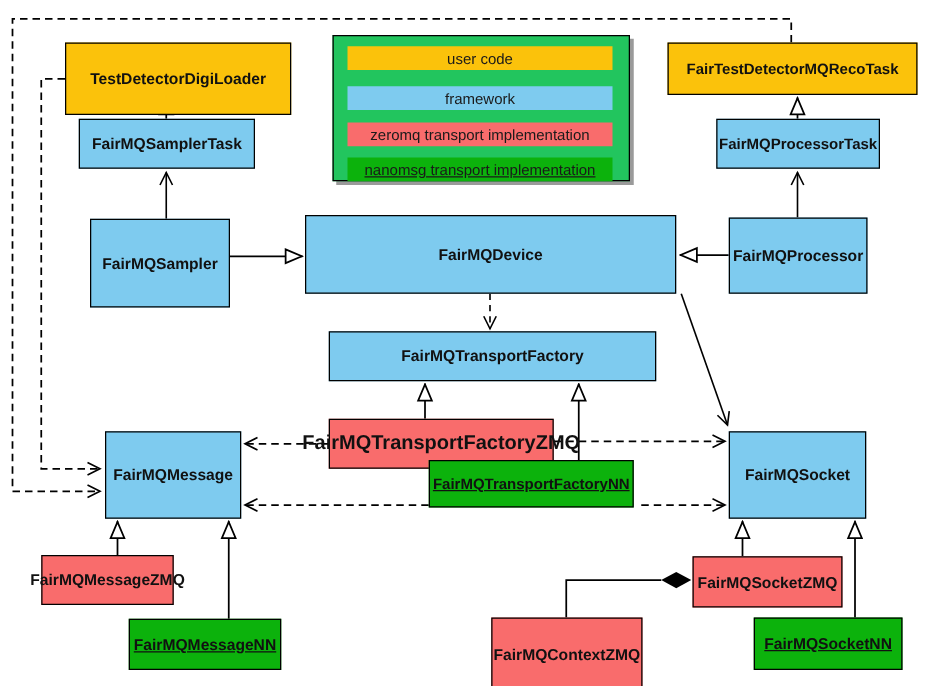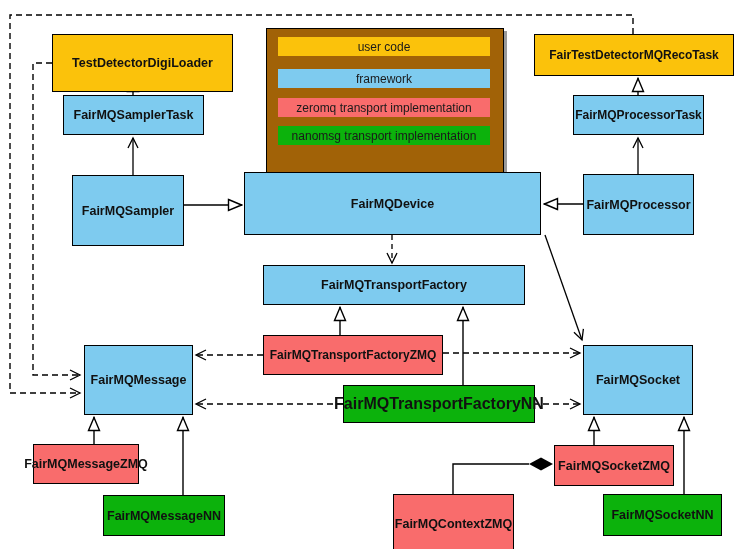--- a/index.html
+++ b/index.html
@@ -10,24 +10,24 @@
   #edges{position:absolute;left:0;top:0;width:748px;height:549px;z-index:1;}
   .node{
     position:absolute;z-index:2;box-sizing:border-box;
     border:1.5px solid #000;display:flex;align-items:center;justify-content:center;
     font-weight:bold;font-size:12.5px;color:#111;white-space:nowrap;text-align:center;
   }
   .node.abstract{}
   .fill-yellow{background:#FBC20B;}
   .fill-blue{background:#7ECBEF;}
   .fill-red{background:#F96C6C;}
-  .fill-green{background:#0CB20C;}
+  .fill-green{background:#0CB20C;text-decoration:underline;}
   #legend{
-    position:absolute;z-index:2;left:266px;top:28px;width:238px;height:145px;
-    background:#a16207;border:1.5px solid #000;box-sizing:border-box;
+    position:absolute;z-index:2;left:266px;top:28px;width:238px;height:117px;
+    background:#22c55e;border:1.5px solid #000;box-sizing:border-box;
     box-shadow:3px 3px 0 #9a9a9a;
     padding-left:48px;
   }
   .legend-bar{
     position:absolute;left:11px;width:212px;height:19px;
     display:flex;align-items:center;justify-content:center;
     font-size:12px;color:#1a1a1a;white-space:nowrap;
   }
 </style>
 </head>
@@ -96,22 +96,22 @@
 
   <div class="node fill-blue abstract" style="left:63px;top:95px;width:141px;height:40px">FairMQSamplerTask</div>
   <div class="node fill-blue abstract" style="left:573px;top:95px;width:131px;height:40px;font-size:12px">FairMQProcessorTask</div>
 
   <div class="node fill-blue" style="left:72px;top:175px;width:112px;height:71px">FairMQSampler</div>
   <div class="node fill-blue" style="left:244px;top:172px;width:297px;height:63px">FairMQDevice</div>
   <div class="node fill-blue" style="left:583px;top:174px;width:111px;height:61px">FairMQProcessor</div>
 
   <div class="node fill-blue abstract" style="left:263px;top:265px;width:262px;height:40px">FairMQTransportFactory</div>
 
-  <div class="node fill-red" style="left:263px;top:335px;width:180px;height:40px;font-size:12px">FairMQTransportFactoryZMQ</div>
-  <div class="node fill-green" style="left:343px;top:385px;width:192px;height:38px;font-size:16px">FairMQTransportFactoryNN</div>
+  <div class="node fill-red" style="left:263px;top:335px;width:180px;height:40px;font-size:16px">FairMQTransportFactoryZMQ</div>
+  <div class="node fill-green" style="left:343px;top:368px;width:164px;height:38px;font-size:12px">FairMQTransportFactoryNN</div>
 
   <div class="node fill-blue abstract" style="left:84px;top:345px;width:109px;height:70px">FairMQMessage</div>
   <div class="node fill-blue abstract" style="left:583px;top:345px;width:110px;height:70px">FairMQSocket</div>
 
   <div class="node fill-red" style="left:33px;top:444px;width:106px;height:40px">FairMQMessageZMQ</div>
   <div class="node fill-green" style="left:103px;top:495px;width:122px;height:41px">FairMQMessageNN</div>
 
   <div class="node fill-red" style="left:393px;top:494px;width:121px;height:60px">FairMQContextZMQ</div>
   <div class="node fill-red" style="left:554px;top:445px;width:120px;height:41px">FairMQSocketZMQ</div>
   <div class="node fill-green" style="left:603px;top:494px;width:119px;height:42px">FairMQSocketNN</div>

